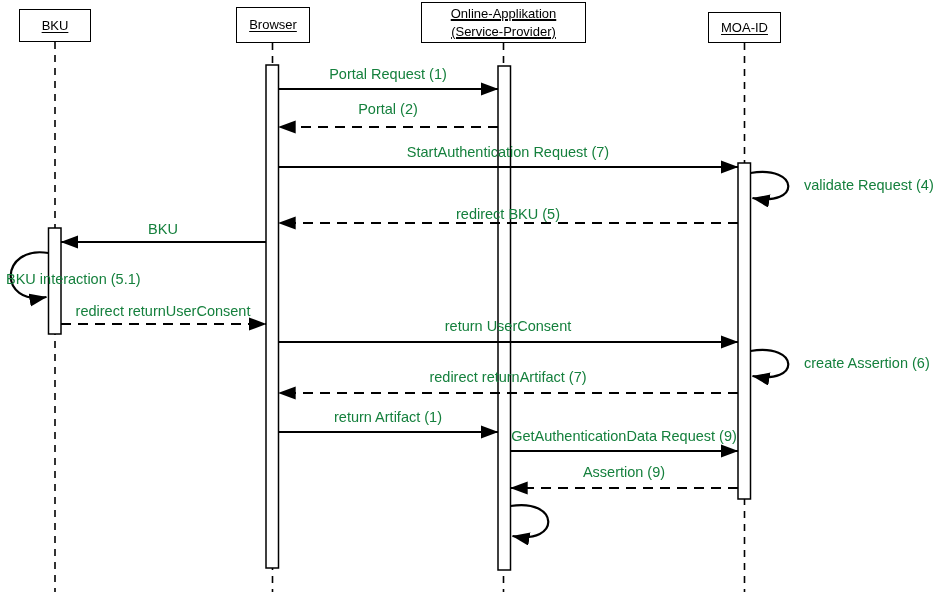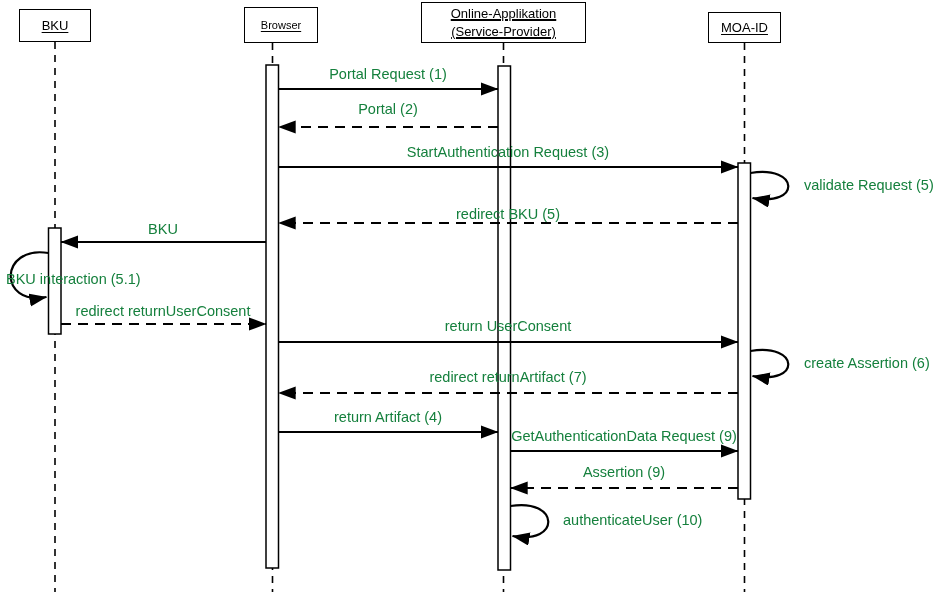--- a/index.html
+++ b/index.html
@@ -56,39 +56,38 @@
         <line x1="738" y1="488" x2="510.5" y2="488" stroke="#000000" stroke-width="2.2" marker-end="url(#arrowhead)" stroke-dasharray="10 7"></line>
         <path d="M 750.5 173 C 799.5 165, 801.5 207, 752.5 198" fill="none" stroke="#000000" stroke-width="2.2" marker-end="url(#arrowhead)"></path>
         <path d="M 48.5 253 C -0.5 245, -2.5 306, 46.5 297" fill="none" stroke="#000000" stroke-width="2.2" marker-end="url(#arrowhead)"></path>
         <path d="M 750.5 351 C 799.5 343, 801.5 385, 752.5 376" fill="none" stroke="#000000" stroke-width="2.2" marker-end="url(#arrowhead)"></path>
         <path d="M 510.5 506 C 559.5 498, 561.5 545, 512.5 536" fill="none" stroke="#000000" stroke-width="2.2" marker-end="url(#arrowhead)"></path>
       </g>
   </svg>
   <div class="layer" id="labels-layer">
       <div class="msg-label centered" style="left: 388px; top: 66px;">Portal Request (1)</div>
       <div class="msg-label centered" style="left: 388px; top: 101px;">Portal (2)</div>
-      <div class="msg-label centered" style="left: 508px; top: 144px;">StartAuthentication Request (3)</div>
+      <div class="msg-label centered" style="left: 508px; top: 144px;">StartAuthentication Request (7)</div>
       <div class="msg-label centered" style="left: 508px; top: 206px;">redirect BKU (5)</div>
       <div class="msg-label centered" style="left: 163px; top: 221px;">BKU</div>
       <div class="msg-label centered" style="left: 163px; top: 303px; text-align: center;">redirect returnUserConsent</div>
       <div class="msg-label centered" style="left: 508px; top: 318px;">return UserConsent</div>
       <div class="msg-label centered" style="left: 508px; top: 369px;">redirect returnArtifact (7)</div>
-      <div class="msg-label centered" style="left: 388px; top: 409px;">return Artifact (4)</div>
+      <div class="msg-label centered" style="left: 388px; top: 409px;">return Artifact (1)</div>
       <div class="msg-label centered" style="left: 624px; top: 428px;">GetAuthenticationData Request (9)</div>
       <div class="msg-label centered" style="left: 624px; top: 464px;">Assertion (9)</div>
-      <div class="msg-label" style="left: 804px; top: 177px;">validate Request (5)</div>
+      <div class="msg-label" style="left: 804px; top: 177px;">validate Request (4)</div>
       <div class="msg-label" style="left: 6px; top: 271px;">BKU interaction (5.1)</div>
       <div class="msg-label" style="left: 804px; top: 355px;">create Assertion (6)</div>
-      <div class="msg-label" style="left: 563px; top: 512px;">authenticateUser (10)</div>
     </div>
   <div class="layer" id="actors-layer">
       <div class="actor-box" style="left: 19px; top: 9px; width: 72px; height: 33px; font-size: 13px;">
         <span class="actor-label">BKU</span>
       </div>
-      <div class="actor-box" style="left: 244px; top: 7px; width: 74px; height: 36px; font-size: 11px;">
+      <div class="actor-box" style="left: 236px; top: 7px; width: 74px; height: 36px; font-size: 13px;">
         <span class="actor-label">Browser</span>
       </div>
       <div class="actor-box" style="left: 421px; top: 2px; width: 165px; height: 41px; font-size: 13px; text-decoration: underline;">
         <span class="actor-label">Online-Applikation (Service-Provider)</span>
       </div>
       <div class="actor-box" style="left: 708px; top: 12px; width: 73px; height: 31px; font-size: 13px;">
         <span class="actor-label">MOA-ID</span>
       </div>
     </div>
 </div>

